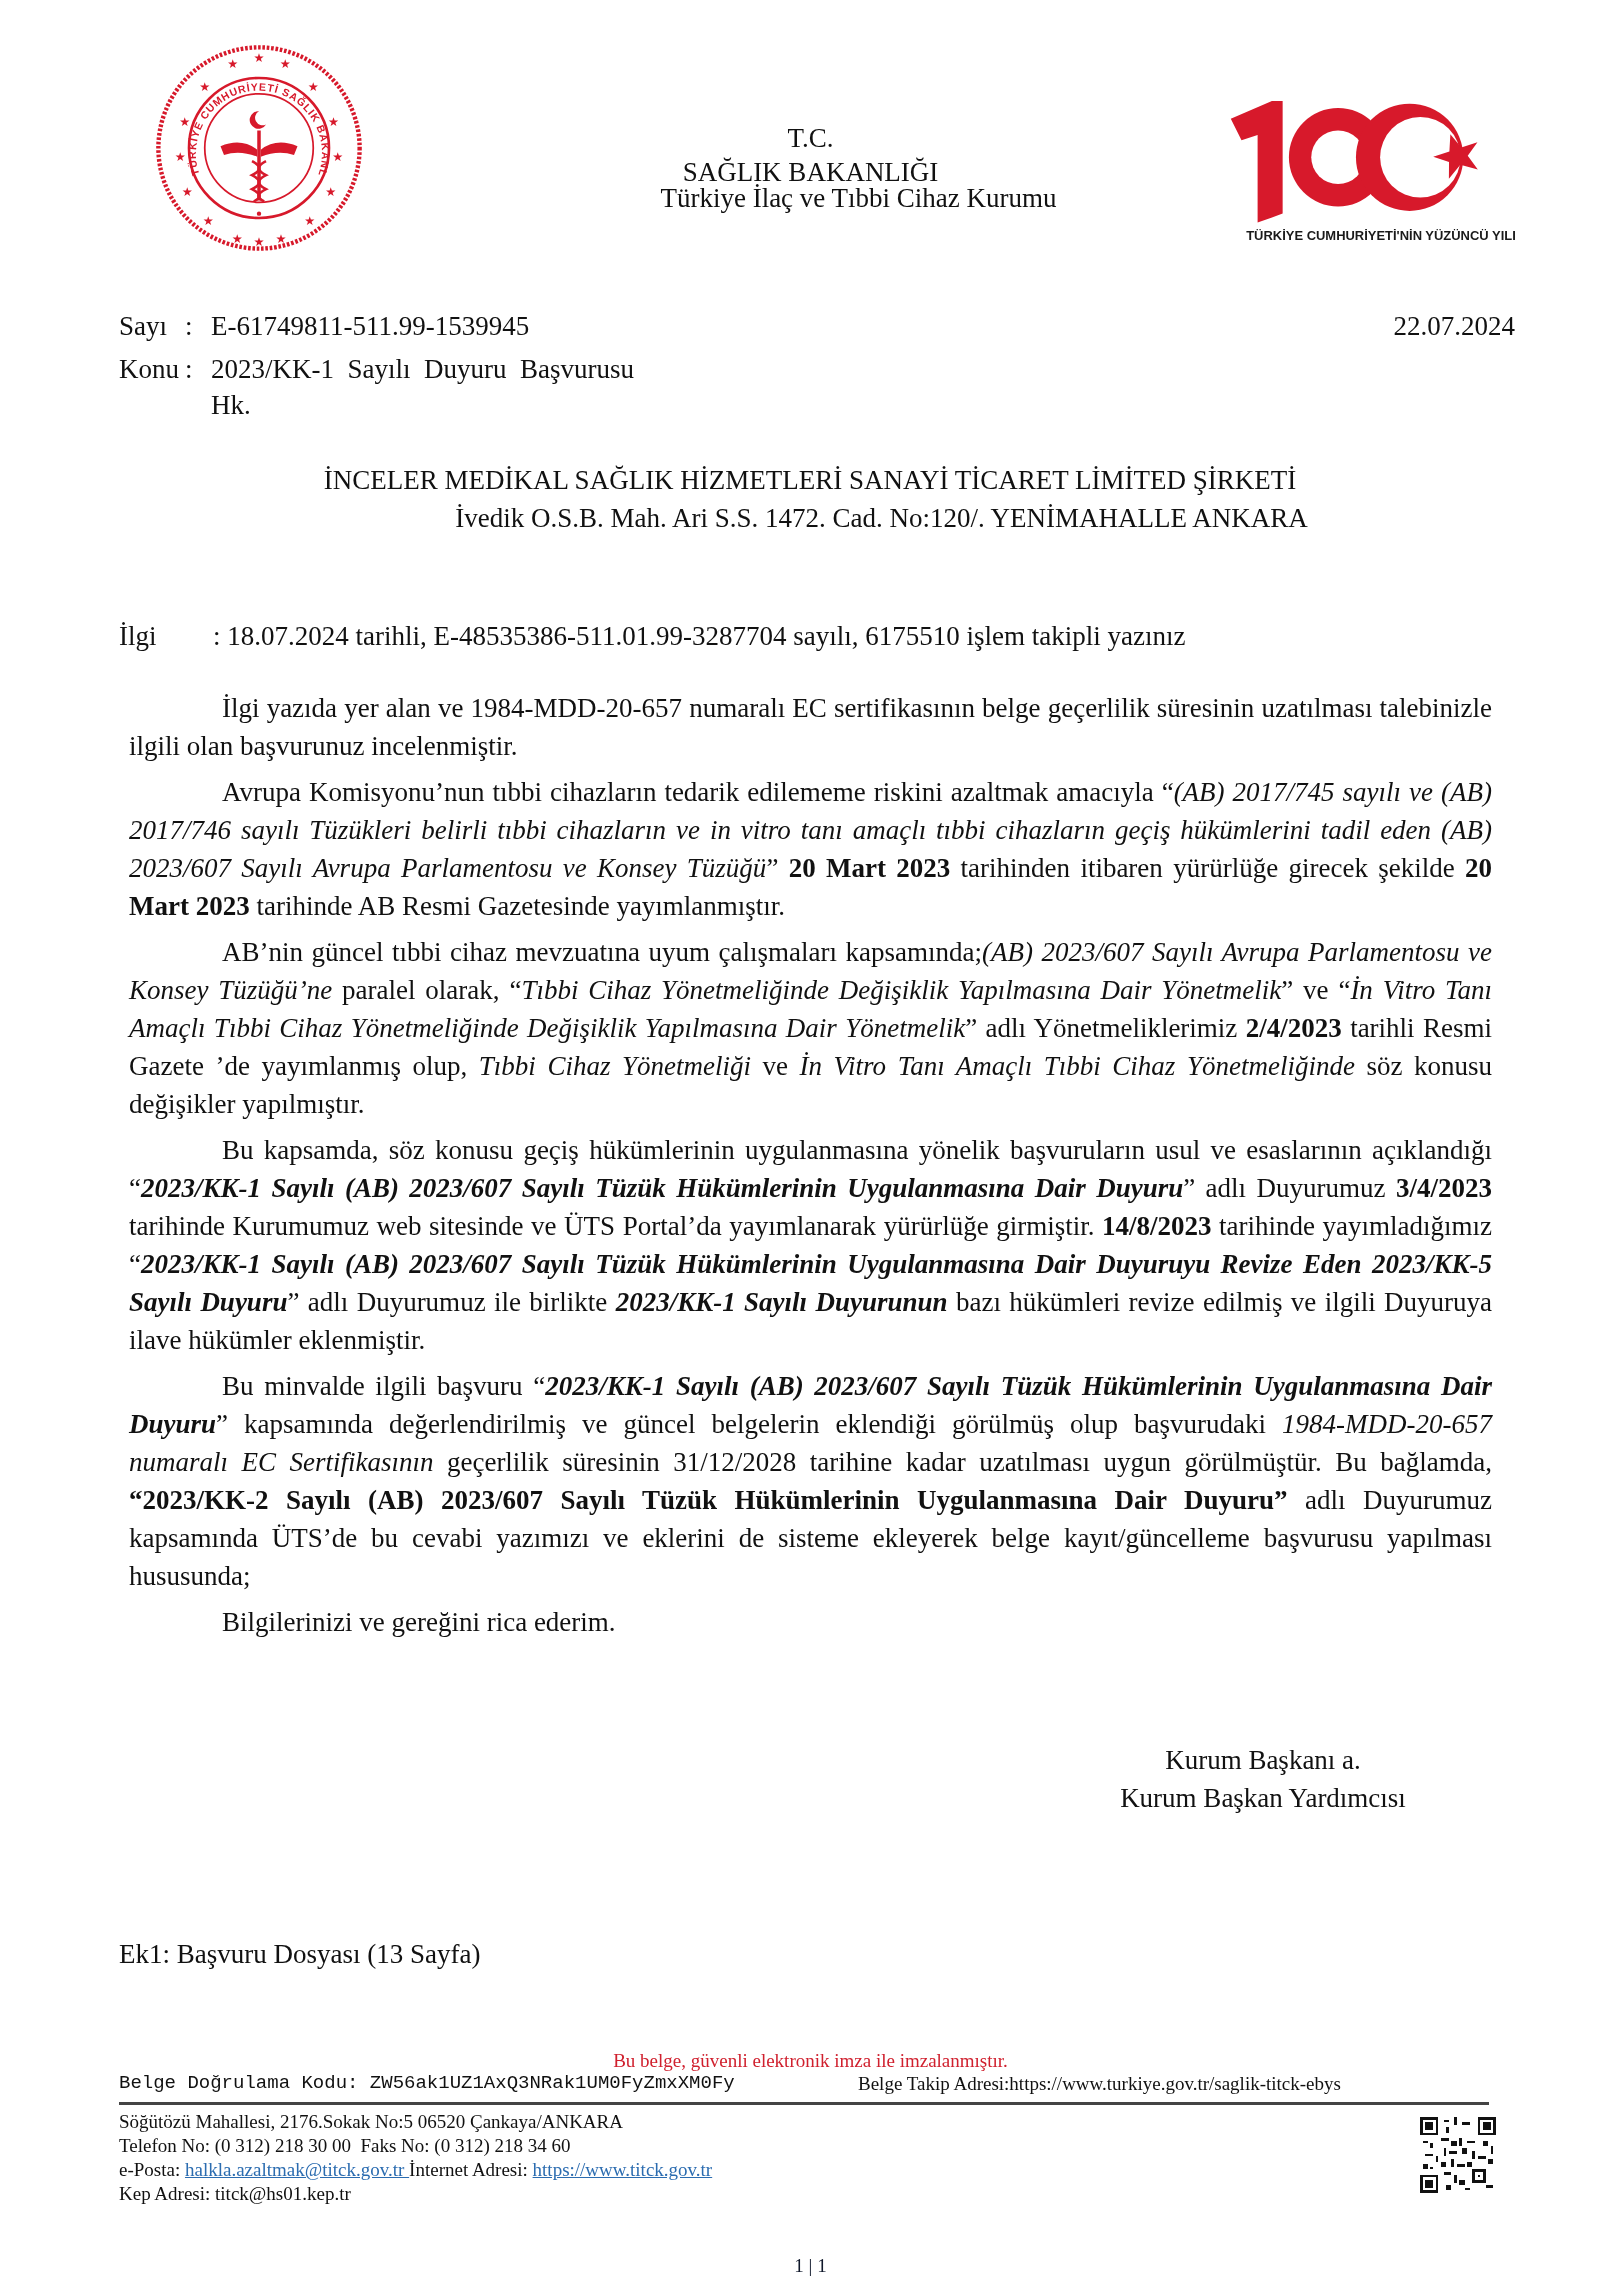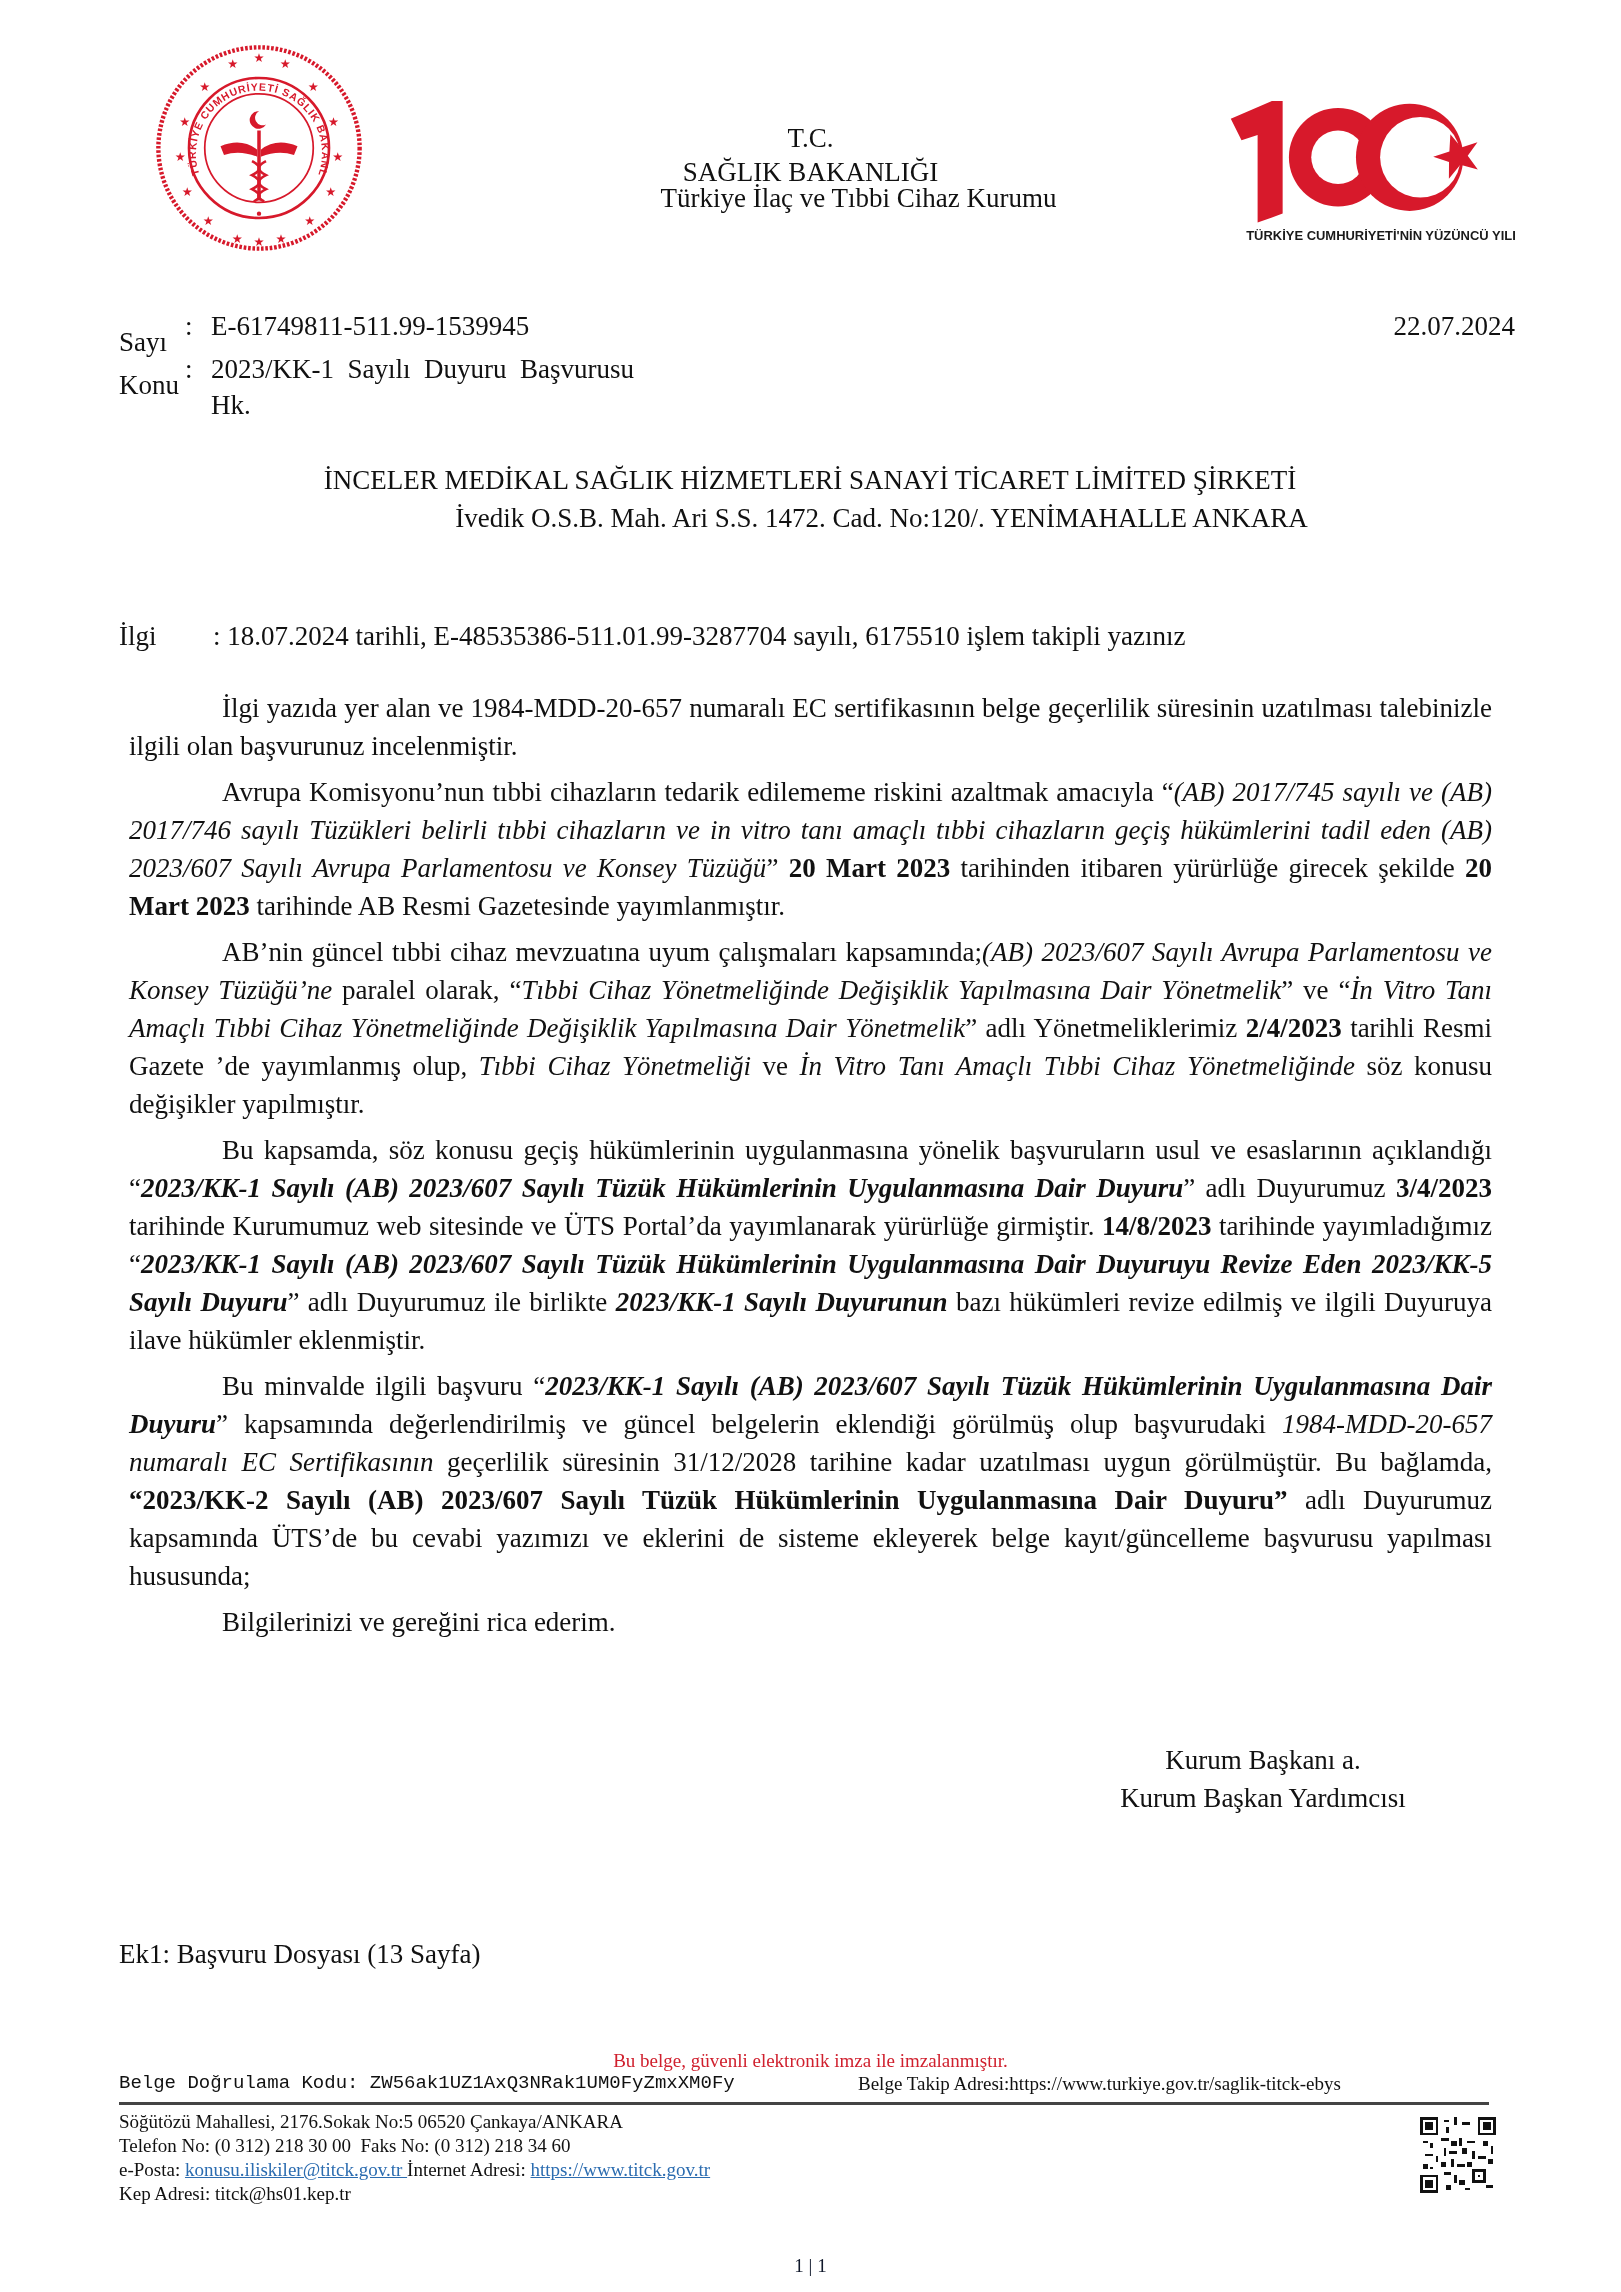--- a/index.html
+++ b/index.html
@@ -10,21 +10,21 @@
     .abs { position: absolute; }
     .hdr-center { left: 0; width: 1621px; text-align: center; font-size: 27px; line-height: 33px; }
     #hdr-tc { top: 122px; }
     #hdr-ministry { top: 156px; }
     #hdr-inst { top: 182px; padding-left: 48px; }
 
     .seal { left: 154px; top: 43px; width: 210px; height: 210px; }
     .logo100 { left: 1229px; top: 81px; width: 304px; height: 166px; }
 
     .meta { font-size: 27px; line-height: 36px; }
-    .meta .lbl { position: absolute; left: 119px; margin-top: 16px; }
+    .meta .lbl { position: absolute; left: 119px; }
     .meta .colon { position: absolute; left: 185px; }
     .meta .val { position: absolute; left: 211px; }
     #row-sayi { top: 308px; }
     #row-konu { top: 351px; }
     #row-konu2 { top: 387px; }
     #date { right: 106px; top: 308px; font-size: 27px; line-height: 36px; }
 
     .recipient { left: 0; width: 1621px; font-size: 27px; line-height: 36px; }
     #rcpt-name { top: 462px; left: 134px; width: 1352px; text-align: center; }
     #rcpt-addr { top: 500px; left: 134px; width: 1352px; text-align: center; padding-left: 143px; box-sizing: border-box; }
@@ -146,21 +146,21 @@
 <div class="abs" id="ek">Ek1: Başvuru Dosyası (13 Sayfa)</div>
 
 <div class="abs" id="esign">Bu belge, güvenli elektronik imza ile imzalanmıştır.</div>
 <div class="abs" id="verify-code">Belge Doğrulama Kodu: ZW56ak1UZ1AxQ3NRak1UM0FyZmxXM0Fy</div>
 <div class="abs" id="track-addr">Belge Takip Adresi:https://www.turkiye.gov.tr/saglik-titck-ebys</div>
 <div class="abs footer-rule"></div>
 
 <div class="abs footer-info">
   <div>Söğütözü Mahallesi, 2176.Sokak No:5 06520 Çankaya/ANKARA</div>
   <div style="white-space:pre;">Telefon No: (0 312) 218 30 00  Faks No: (0 312) 218 34 60</div>
-  <div><span>e-Posta: </span><a>konusu.iliskiler@titck.gov.tr </a><span>İnternet Adresi: </span><a>https://www.titck.gov.tr</a></div>
+  <div><span>e-Posta: </span><a>halkla.azaltmak@titck.gov.tr </a><span>İnternet Adresi: </span><a>https://www.titck.gov.tr</a></div>
   <div>Kep Adresi: titck@hs01.kep.tr</div>
 </div>
 
 <svg class="abs qr" viewBox="0 0 29 29" shape-rendering="crispEdges">
   <rect width="29" height="29" fill="#fff"></rect>
   <g fill="#111">
     <rect x="0" y="0" width="7" height="7"></rect>
       <rect x="1" y="1" width="5" height="5" fill="#fff"></rect>
       <rect x="2" y="2" width="3" height="3"></rect>
     <rect x="22" y="0" width="7" height="7"></rect>

